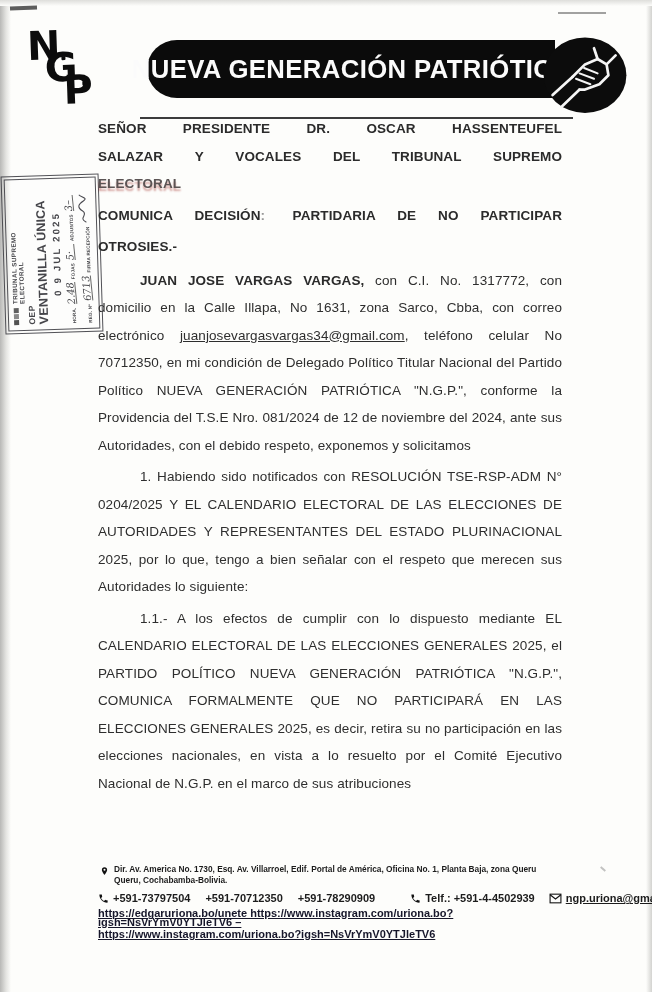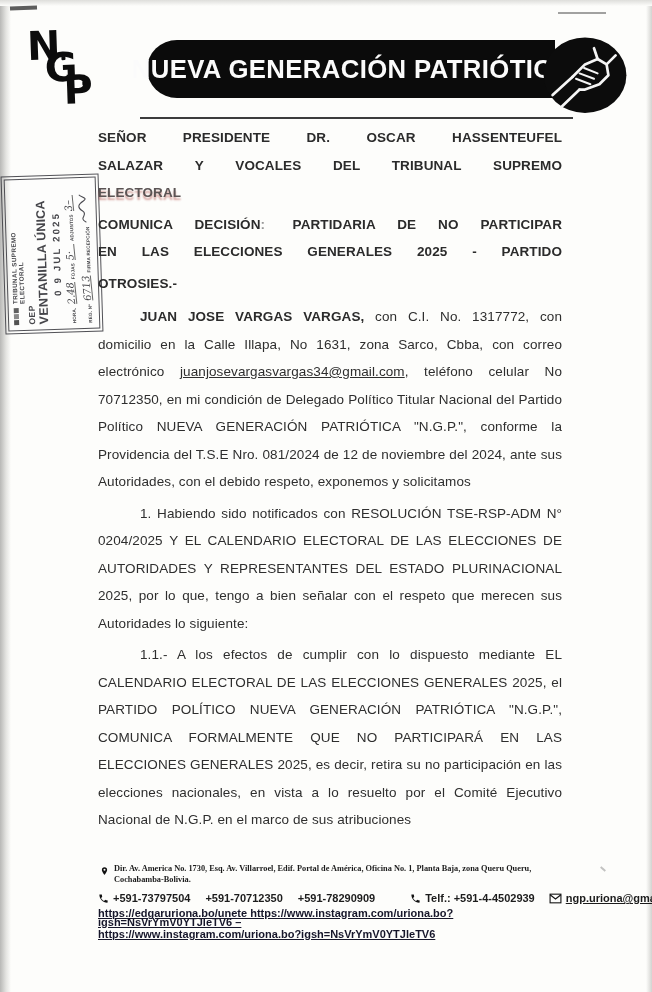--- a/index.html
+++ b/index.html
@@ -48,36 +48,36 @@
   .s-org{font-size:6.3px;font-weight:700;letter-spacing:.4px;line-height:7px;}
   .s-oep{font-size:8.5px;font-weight:800;margin-top:1px;letter-spacing:.5px;}
   .s-vent{font-size:12.5px;font-weight:800;letter-spacing:.2px;white-space:nowrap;}
   .s-date{font-size:9.5px;font-weight:700;letter-spacing:2.2px;text-align:center;margin-top:2px;white-space:nowrap;}
   .s-hand{display:flex;align-items:flex-end;gap:3px;margin-top:3px;}
   .s-lbl{font-size:4.6px;font-weight:700;letter-spacing:.2px;}
   .s-val{font-family:"DejaVu Serif",serif;font-style:italic;font-size:10px;line-height:9px;
          border-bottom:.5px solid #555;transform:rotate(-4deg);display:inline-block;min-width:16px;}
 
   
-  .letter{position:absolute;left:98px;top:124px;width:464px;}
+  .letter{position:absolute;left:98px;top:115px;width:464px;}
   .blk{margin:0 0 4px 0;font-size:13.5px;line-height:27.5px;letter-spacing:.1px;}
   .bold{font-weight:700;color:#2b2b2b;}
   .jline{text-align:justify;text-align-last:justify;}
   .sep{display:inline-block;width:32px;text-align:center;color:#979797;font-weight:600;}
   .ind{text-indent:42px;}
   .body{text-align:justify;font-weight:400;color:#2e2e2e;}
   .uline{text-decoration:underline;text-align:center;}
   .faded-word{color:#4a4242;text-shadow:0 3px 2px rgba(168,62,56,.55);opacity:.9;}
   .otro{margin-bottom:6px;}
 
   
   .foot{position:absolute;left:98px;top:864px;width:466px;color:#1c1c1c;}
   .f-row{display:flex;align-items:flex-start;}
   .f-addr svg{margin:1px 5px 0 2px;flex:0 0 auto;}
-  .f-addr-text{font-size:8.3px;font-weight:700;line-height:10.5px;font-family:Liberation Serif, serif;}
+  .f-addr-text{font-size:8.3px;font-weight:700;line-height:10.5px;}
   .f-contact{margin-top:6px;align-items:center;font-size:11px;font-weight:700;white-space:nowrap;}
   .f-contact svg{margin-right:4px;flex:0 0 auto;}
   .f-ph{margin-right:15px;}
   .ph2{margin-left:20px;}
   .f-mail{margin-left:14px;}
   .f-globe{margin-left:auto;margin-right:2px;}
   .f-link{margin-top:3.5px;font-size:11px;font-weight:700;text-decoration:underline;color:#16162a;line-height:9px;}
 </style>
 </head>
 <body>
@@ -156,21 +156,20 @@
     <div class="blk bold">
       <div class="jline">SEÑOR PRESIDENTE DR. OSCAR HASSENTEUFEL</div>
       <div class="jline">SALAZAR Y VOCALES DEL TRIBUNAL SUPREMO</div>
       <div class="faded-word">ELECTORAL</div>
     </div>
 
     <div class="blk bold">
       <div class="jline">
         <span>COMUNICA DECISIÓN</span><span class="sep">:</span><span>PARTIDARIA DE NO PARTICIPAR</span>
       </div>
-      <div class="jline">EN LAS ELECCIONES GENERALES 2025 - PARTIDO</div>
     </div>
 
     <p class="blk bold otro">OTROSIES.-</p>
 
     <p class="blk body ind"><span class="bold">JUAN JOSE VARGAS VARGAS,</span><span> con C.I. No. 1317772, con domicilio en la Calle Illapa, No 1631, zona Sarco, Cbba, con correo electrónico </span><span class="uline">juanjosevargasvargas34@gmail.com</span><span>, teléfono celular No 70712350, en mi condición de Delegado Político Titular Nacional del Partido Político NUEVA GENERACIÓN PATRIÓTICA "N.G.P.", conforme la Providencia del T.S.E Nro. 081/2024 de 12 de noviembre del 2024, ante sus Autoridades, con el debido respeto, exponemos y solicitamos</span></p>
 
 
     <p class="blk body ind">1. Habiendo sido notificados con RESOLUCIÓN TSE-RSP-ADM N° 0204/2025 Y EL CALENDARIO ELECTORAL DE LAS ELECCIONES DE AUTORIDADES Y REPRESENTANTES DEL ESTADO PLURINACIONAL 2025, por lo que, tengo a bien señalar con el respeto que merecen sus Autoridades lo siguiente:</p>
 
     <p class="blk body ind">1.1.- A los efectos de cumplir con lo dispuesto mediante EL CALENDARIO ELECTORAL DE LAS ELECCIONES GENERALES 2025, el PARTIDO POLÍTICO NUEVA GENERACIÓN PATRIÓTICA "N.G.P.", COMUNICA FORMALMENTE QUE NO PARTICIPARÁ EN LAS ELECCIONES GENERALES 2025, es decir, retira su no participación en las elecciones nacionales, en vista a lo resuelto por el Comité Ejecutivo Nacional de N.G.P. en el marco de sus atribuciones</p>

